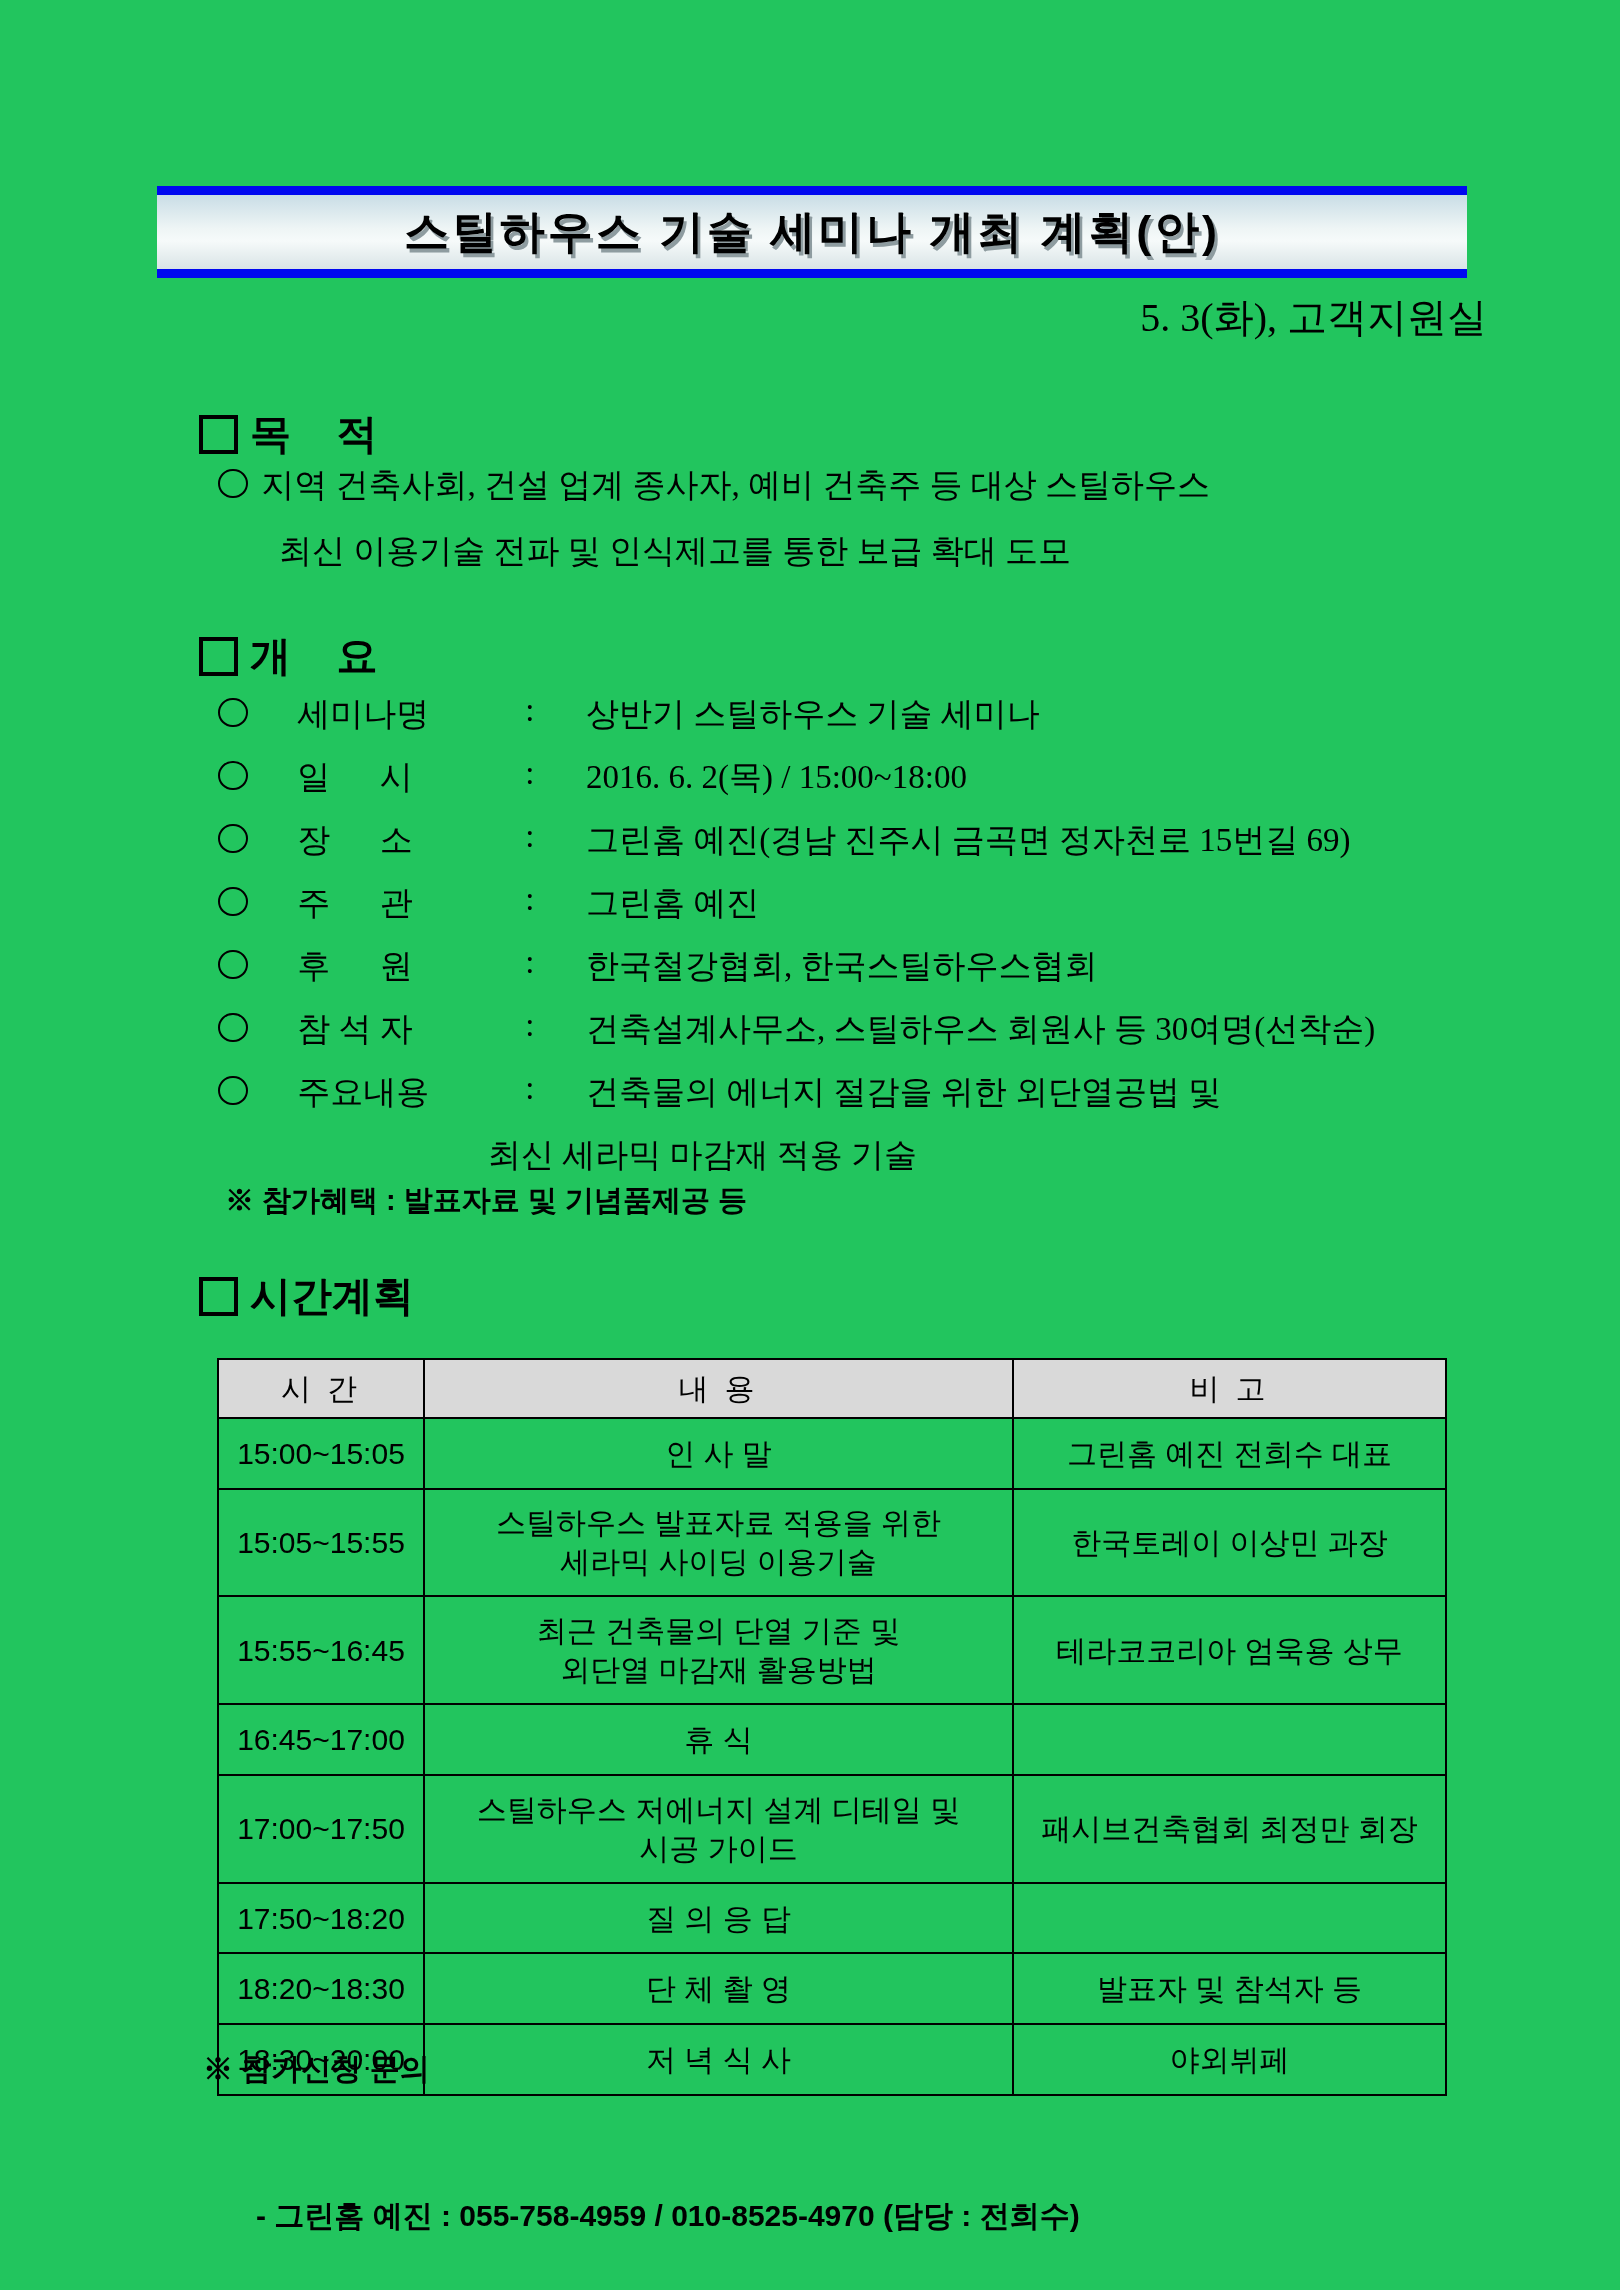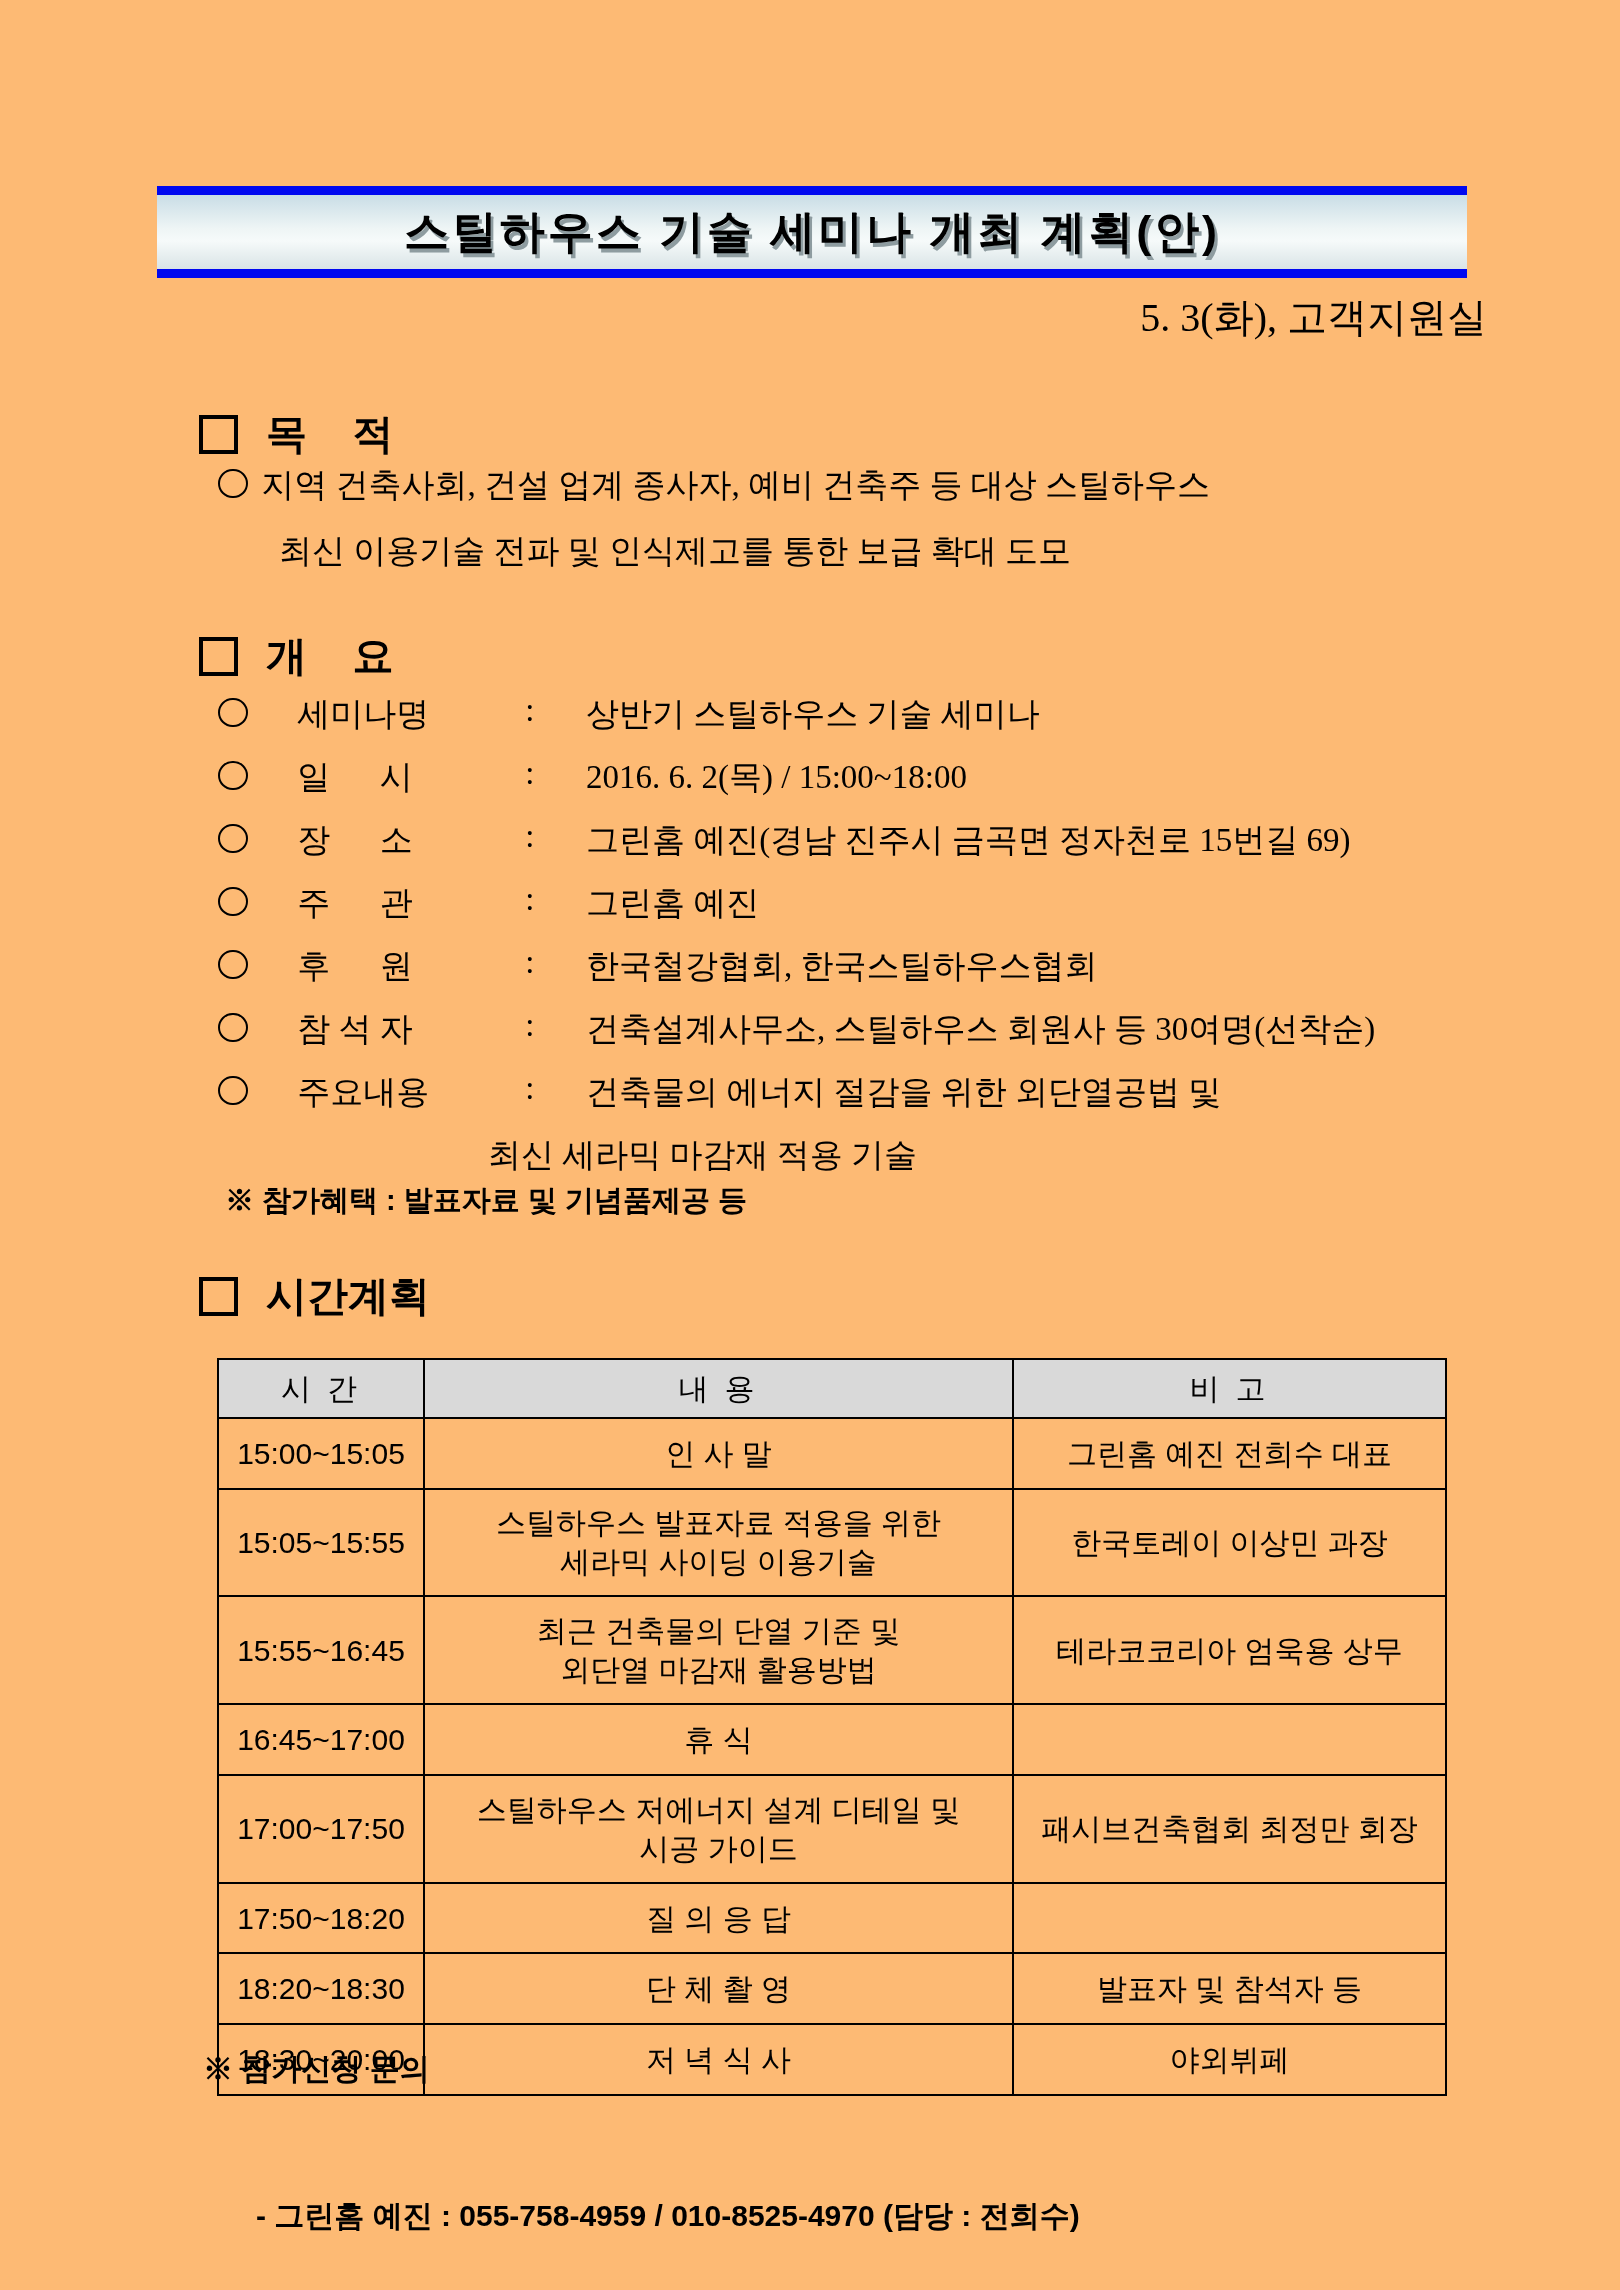--- a/index.html
+++ b/index.html
@@ -1,19 +1,19 @@
 <!DOCTYPE html>
 <html><head>
 <meta charset="utf-8">
 <style>
   html,body{margin:0;padding:0;background:#ffffff;}
   .page{
     position:relative;
     width:1620px;height:2291px;
-    background:#fdba74;
+    background:#22c55e;
     color:#000;
     font-family:"Liberation Serif", serif;
     overflow:hidden;
   }
   
   .banner{position:absolute;left:157px;top:186px;width:1310px;}
   .banner .bar{height:8.8px;background:#0008f0;}
   .banner .mid{
     height:74px;
     background:linear-gradient(180deg,#c9dde6 0%,#eef5f5 45%,#f6fafa 62%,#d9e4e6 100%);
@@ -26,21 +26,21 @@
     white-space:pre;
   }
   
   .dateline{
     position:absolute;top:290px;right:133px;
     font-size:40px;white-space:pre;
   }
   
   .sec{
     position:absolute;left:199px;
-    display:flex;align-items:center;gap:28px;
+    display:flex;align-items:center;gap:12px;
     font-family:"Liberation Sans", sans-serif;
     font-weight:bold;font-size:41px;white-space:pre;
   }
   .sq{width:31px;height:31px;border:4.9px solid #000;flex:0 0 auto;}
   
   .body-block{position:absolute;left:218px;font-size:33px;}
   .bullet-line{display:flex;align-items:flex-start;margin-bottom:20.6px;white-space:pre;}
   .circ{
     width:25.5px;height:25.5px;border:2.9px solid #000;border-radius:50%;
     flex:0 0 auto;margin:5.9px 13.7px 0 0;

